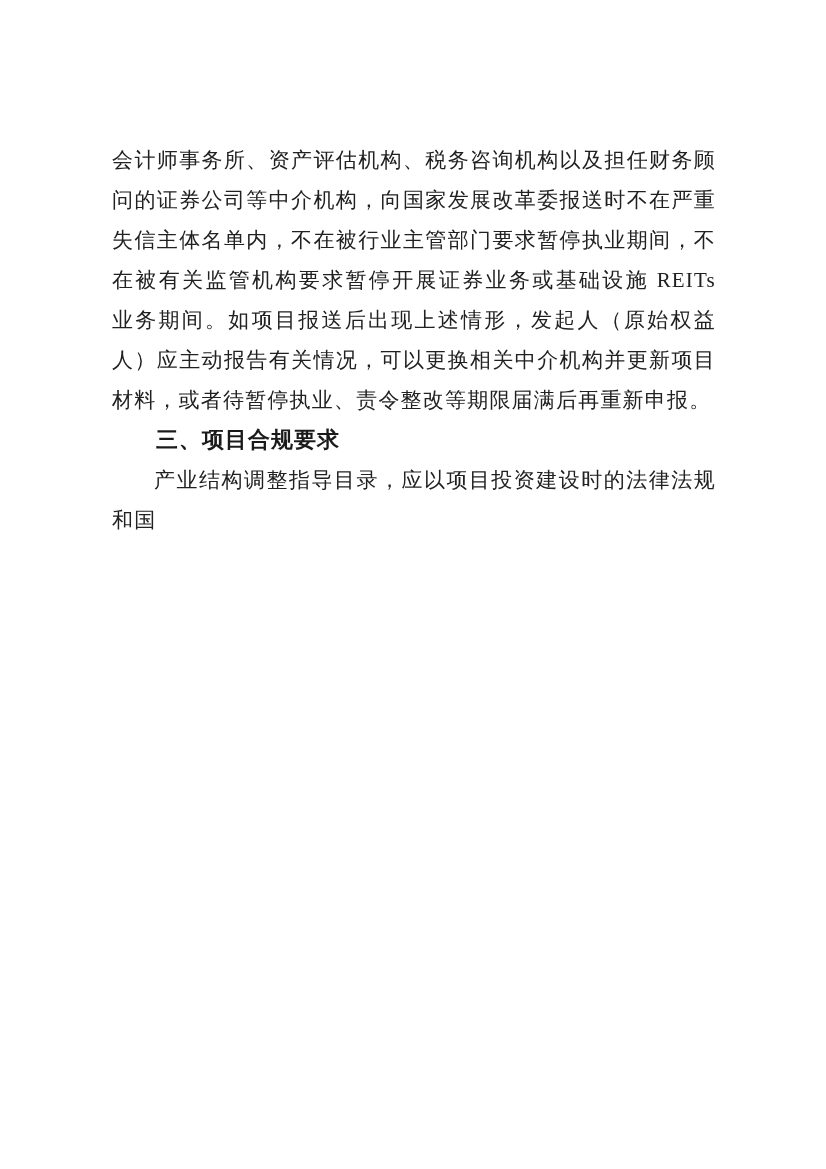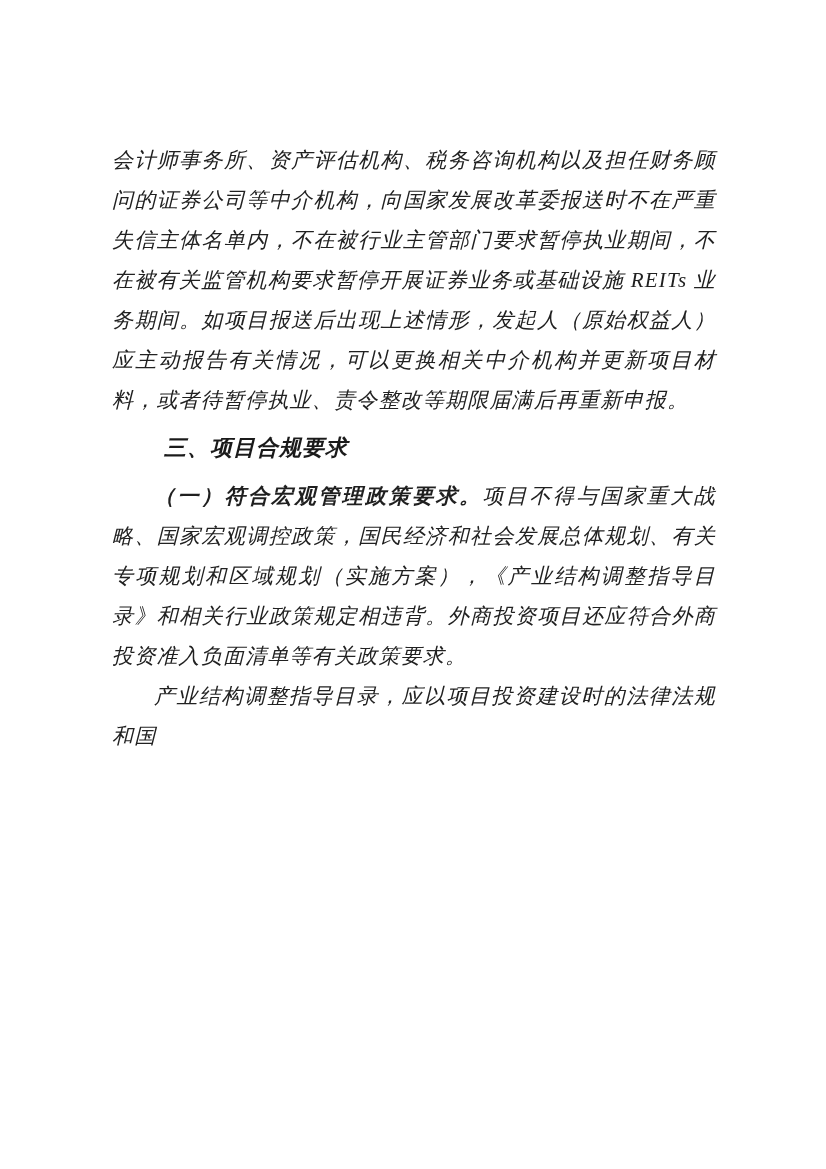--- a/index.html
+++ b/index.html
@@ -13,33 +13,32 @@
     height: 1169px;
     margin: 0 auto;
     background: #ffffff;
     box-sizing: border-box;
     padding: 140px 110px 0 112px;
     overflow: hidden;
     color: #212121;
     font-family: "Liberation Serif", "DejaVu Serif", serif;
     font-size: 21px;
     line-height: 40px;
-    font-style: italic;
   }
   .para {
     margin: 0;
     text-align: justify;
     text-justify: inter-ideograph;
     letter-spacing: 1.2px;
   }
   .para.indent {
     text-indent: 2em;
   }
   .section-heading {
-    margin: 8px;
+    margin: 0;
     text-indent: 2em;
     font-family: "Liberation Sans", "DejaVu Sans", sans-serif;
     font-weight: 700;
     font-size: 22px;
     line-height: 40px;
     letter-spacing: 1px;
     color: #1a1a1a;
   }
   .lead {
     font-weight: 700;
@@ -49,18 +48,17 @@
 </head>
 <body>
 
 <div class="page">
 
   <p class="para">会计师事务所、资产评估机构、税务咨询机构以及担任财务顾问的证券公司等中介机构，向国家发展改革委报送时不在严重失信主体名单内，不在被行业主管部门要求暂停执业期间，不在被有关监管机构要求暂停开展证券业务或基础设施 REITs 业务期间。如项目报送后出现上述情形，发起人（原始权益人）应主动报告有关情况，可以更换相关中介机构并更新项目材料，或者待暂停执业、责令整改等期限届满后再重新申报。</p>
 
   <h3 class="section-heading">三、项目合规要求</h3>
 
 
-  <p class="para indent"><span class="lead">（一）符合宏观管理政策要求。</span><span>项目不得与国家重大战略、国家宏观调控政策，国民经济和社会发展总体规划、有关专项规划和区域规划（实施方案），《产业结构调整指导目录》和相关行业政策规定相违背。外商投资项目还应符合外商投资准入负面清单等有关政策要求。</span></p>
 
 
   <p class="para indent">产业结构调整指导目录，应以项目投资建设时的法律法规和国</p>
 
 </div>
 
 </body></html>

